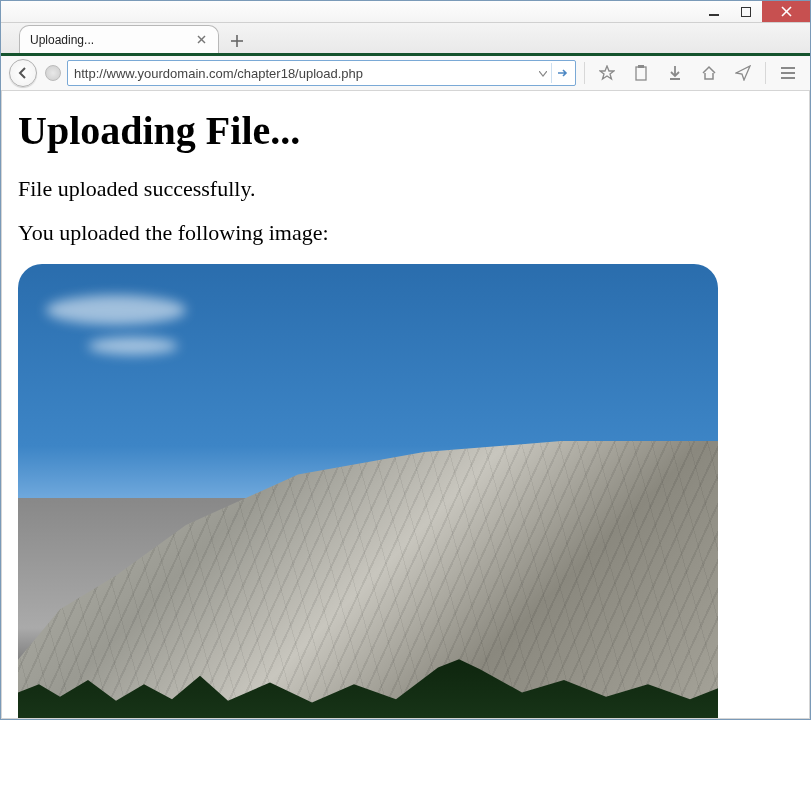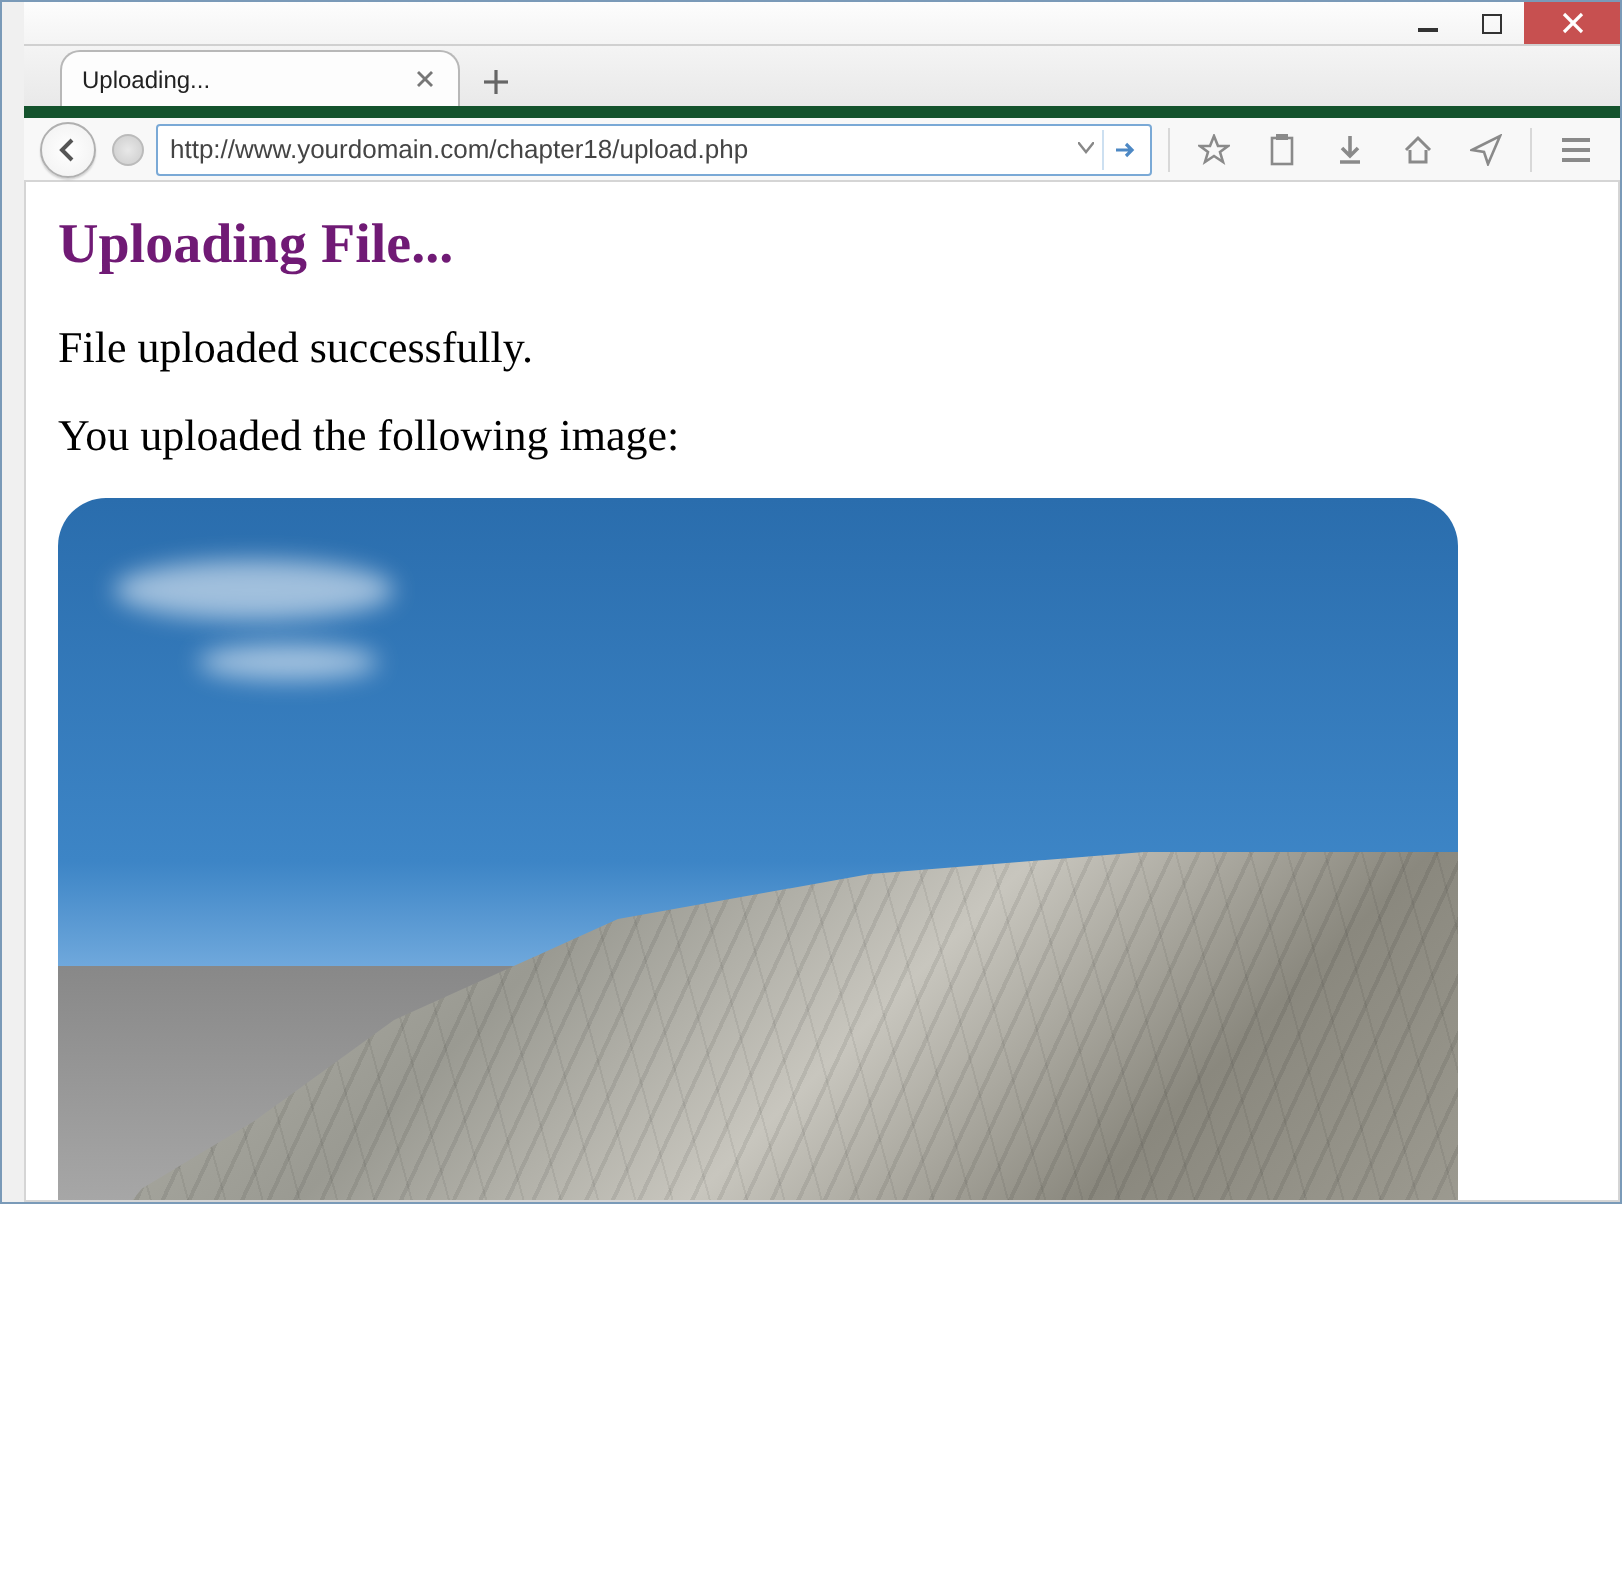--- a/index.html
+++ b/index.html
@@ -5,26 +5,25 @@
   * { box-sizing: border-box; margin: 0; padding: 0; }
   body {
     font-family: "Segoe UI", Tahoma, Arial, sans-serif;
     background: #fff;
     width: 811px;
     height: 790px;
     overflow: hidden;
   }
   .window {
     width: 811px;
-    height: 602px;
+    height: 720px;
     border: 1px solid #7a9ab8;
     background: #f0f0f0;
     display: flex;
     flex-direction: column;
-    padding-left: 11px;
   }
   
   .titlebar {
     height: 22px;
     background: linear-gradient(#fdfdfd,#f4f4f4);
     display: flex;
     justify-content: flex-end;
     align-items: stretch;
     border-bottom: 1px solid #d0d0d0;
   }
@@ -74,21 +73,21 @@
   }
   .tab-new {
     width: 24px; height: 24px;
     display:flex;align-items:center;justify-content:center;
     color:#555; font-size:18px; margin-left:6px;
   }
   
   .navbar {
     height: 38px;
     background: #f8f8f8;
-    border-top: 6px solid #14532d;
+    border-top: 3px solid #14532d;
     border-bottom: 1px solid #d5d5d5;
     display: flex;
     align-items: center;
     padding: 0 8px;
     gap: 6px;
   }
   .back-btn {
     width: 28px; height: 28px;
     border: 1px solid #b0b0b0;
     border-radius: 50%;
@@ -135,23 +134,23 @@
   .content {
     flex:1;
     background:#fff;
     padding: 16px;
     overflow:auto;
     border: 1px solid #d5d5d5;
     border-top:none;
     margin: 0;
   }
   .content h1 {
-    font-size: 28px;
+    font-size: 40px;
     font-weight: bold;
-    color:#701a75;
+    color:#000000;
     margin-bottom: 22px;
     font-family: "Times New Roman", serif;
   }
   .content p {
     font-size: 22px;
     color:#000;
     font-family: "Times New Roman", serif;
     margin-bottom: 18px;
   }
   .uploaded-img {

